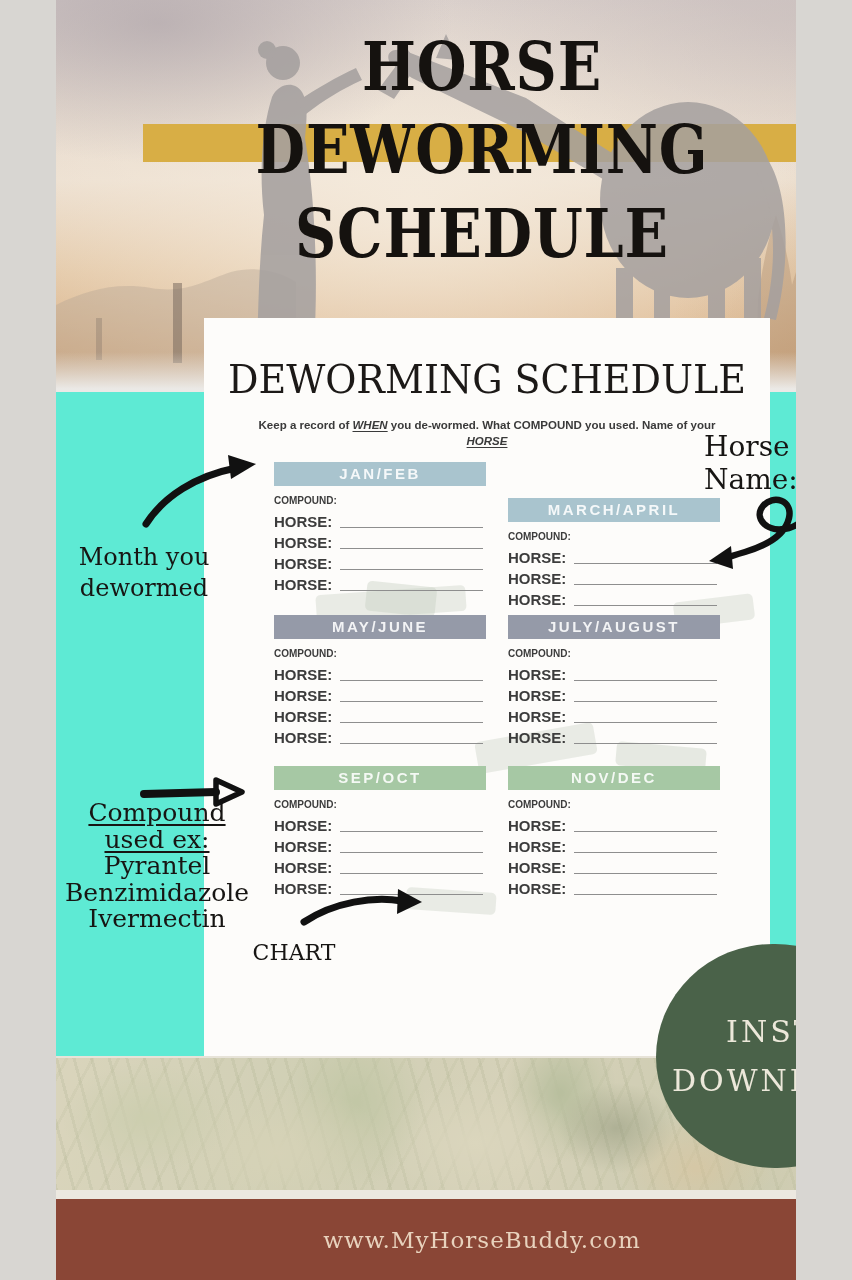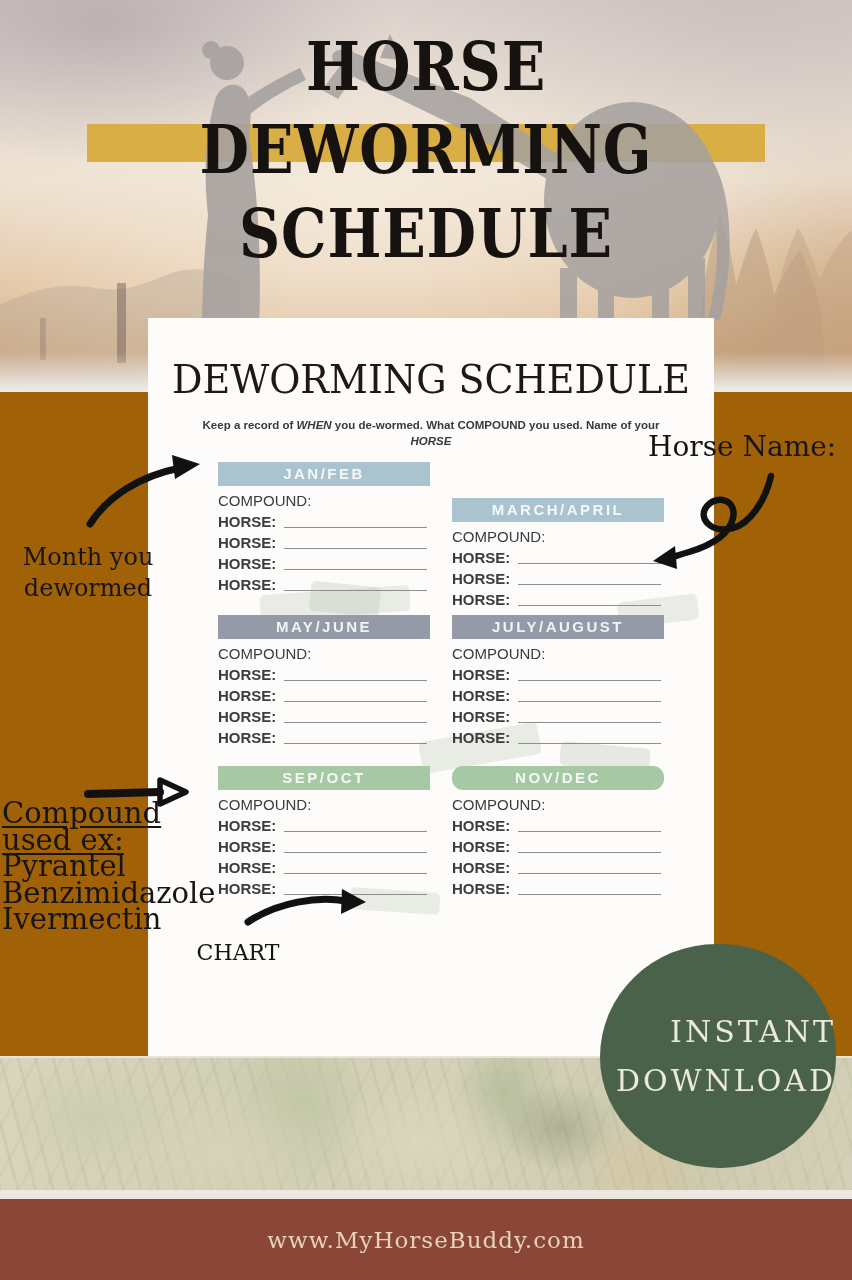--- a/index.html
+++ b/index.html
@@ -1,17 +1,17 @@
 <!DOCTYPE html>
 <html><head>
 <meta charset="utf-8">
 <style>
   html,body{margin:0;padding:0;background:#d8d6d2;}
-  #page{position:relative;width:852px;height:1280px;margin:0 auto;overflow:hidden;
-        background:#a16207;font-family:"Liberation Sans",sans-serif;}
+  #page{position:relative;width:740px;height:1280px;margin:0 auto;overflow:hidden;
+        background:#5eead4;font-family:"Liberation Sans",sans-serif;}
 
   
   .hero{position:absolute;left:0;top:0;width:852px;height:392px;
     background:
       radial-gradient(420px 200px at 12% 6%, rgba(178,168,172,.75), rgba(178,168,172,0) 70%),
       radial-gradient(520px 220px at 88% 4%, rgba(199,188,186,.55), rgba(199,188,186,0) 72%),
       radial-gradient(640px 360px at 42% 52%, rgba(246,236,222,.85), rgba(246,236,222,0) 75%),
       radial-gradient(340px 300px at 100% 88%, rgba(189,148,106,.45), rgba(189,148,106,0) 70%),
       linear-gradient(180deg,#d3c9c7 0%,#e4d8cd 26%,#ecdfd0 46%,#e2c5a2 70%,#d9b187 88%,#d4aa7f 100%);}
   .hero-fade{position:absolute;left:0;top:352px;width:852px;height:40px;
@@ -23,46 +23,46 @@
     letter-spacing:1px;color:#15120f;transform:scaleX(.84);}
   #ht1{top:32px;} #ht2{top:115px;} #ht3{top:199px;}
 
   
   .paper{position:absolute;left:148px;top:318px;width:566px;height:738px;background:#fdfcfa;}
   .doc-title{position:absolute;left:0;top:40px;width:566px;text-align:center;
     font-family:"DejaVu Serif",serif;font-size:40px;line-height:42px;font-weight:500;
     color:#1c1917;transform:scaleX(.95);}
   .doc-sub{position:absolute;left:48px;top:99px;width:470px;text-align:center;
     font-size:11.5px;line-height:16px;font-weight:700;color:#3a3a3a;}
-  .u-it{font-style:italic;text-underline-offset:2px;}
+  .u-it{font-style:italic;text-decoration:underline;text-underline-offset:2px;}
 
   .leaf{position:absolute;border-radius:5px;background:#cdd4c7;opacity:.42;}
 
   .sec{position:absolute;width:212px;}
   #s0{left:70px;top:144px;} #s1{left:304px;top:144px;margin-top:36px;}
   #s2{left:70px;top:297px;} #s3{left:304px;top:297px;}
   #s4{left:70px;top:448px;} #s5{left:304px;top:448px;}
   .sec-hdr{height:24px;line-height:24px;text-align:center;color:rgba(255,255,255,.88);
     font-size:15px;letter-spacing:2.5px;font-weight:600;}
-  .compound-row{margin-top:5px;height:19px;line-height:19px;font-size:15px;font-weight:400;color:#3c3c3c;}
+  .compound-row{margin-top:5px;height:19px;line-height:19px;font-size:10px;font-weight:700;color:#3c3c3c;}
   .horse-row{display:flex;align-items:flex-end;height:21px;font-size:15px;font-weight:700;color:#3c3c3c;}
   .h-label{flex:0 0 auto;line-height:19px;}
   .h-line{flex:1 1 auto;margin:0 3px 3px 8px;border-bottom:1.4px solid #8e8e8e;height:14px;}
 
   .fecal{position:absolute;left:170px;top:592px;width:280px;}
   .fecal-title{text-align:center;font-size:13px;font-weight:800;color:#242424;
     text-decoration:underline;text-underline-offset:2px;letter-spacing:.3px;margin-bottom:9px;}
   .fecal-row{margin:0 0 10px 14px;font-size:12.5px;color:#333;}
   .fecal-row b{color:#2b2b2b;margin-right:4px;}
 
   
   .note{position:absolute;font-family:"DejaVu Serif",serif;color:#171513;}
   .note-month{left:8px;top:542px;width:160px;text-align:center;font-size:24px;line-height:31px;}
   .note-horsename{left:648px;top:430px;font-size:28px;}
-  .note-compound{left:2px;top:800px;width:198px;font-size:29px;line-height:26.5px;}
+  .note-compound{left:2px;top:800px;width:198px;text-align:center;font-size:25px;line-height:26.5px;}
   .note-compound .hd{text-decoration:underline;text-underline-offset:3px;}
   .note-fecal{left:158px;top:914px;width:160px;text-align:center;font-size:22px;line-height:26px;}
   .note-fecal .hd{text-decoration:underline;text-underline-offset:3px;}
   .arrow{position:absolute;}
 
   
   .badge{position:absolute;left:600px;top:944px;width:236px;height:224px;border-radius:50% 50% 49% 51%/51% 49% 50% 50%;
     display:flex;flex-direction:column;justify-content:center;align-items:center;
     font-family:"DejaVu Serif",serif;font-size:30px;letter-spacing:3px;line-height:49px;}
 
@@ -239,21 +239,21 @@
       <div class="horse-row">
           <span class="h-label">HORSE:</span>
           <span class="h-line"></span>
         </div>
       <div class="horse-row">
           <span class="h-label">HORSE:</span>
           <span class="h-line"></span>
         </div>
     </div>
     <div class="sec" id="s5">
-      <div class="sec-hdr" style="background: rgb(166, 200, 164); border-radius: 11px;">NOV/DEC</div>
+      <div class="sec-hdr" style="background: rgb(166, 200, 164);">NOV/DEC</div>
       <div class="compound-row">COMPOUND:</div>
       <div class="horse-row">
           <span class="h-label">HORSE:</span>
           <span class="h-line"></span>
         </div>
       <div class="horse-row">
           <span class="h-label">HORSE:</span>
           <span class="h-line"></span>
         </div>
       <div class="horse-row">

